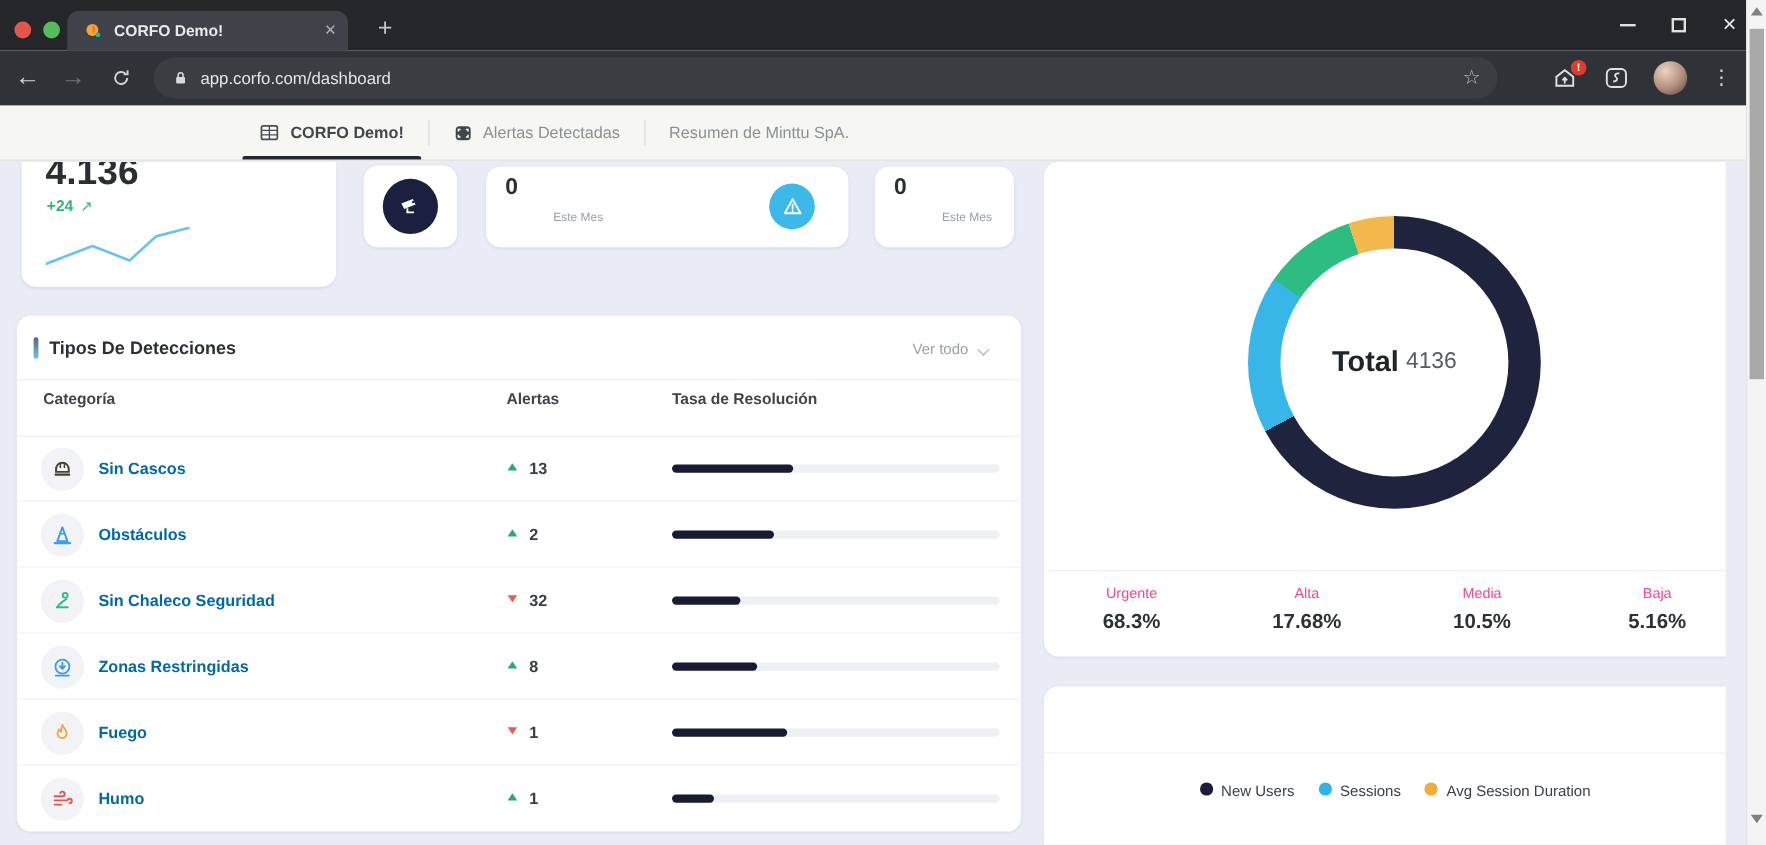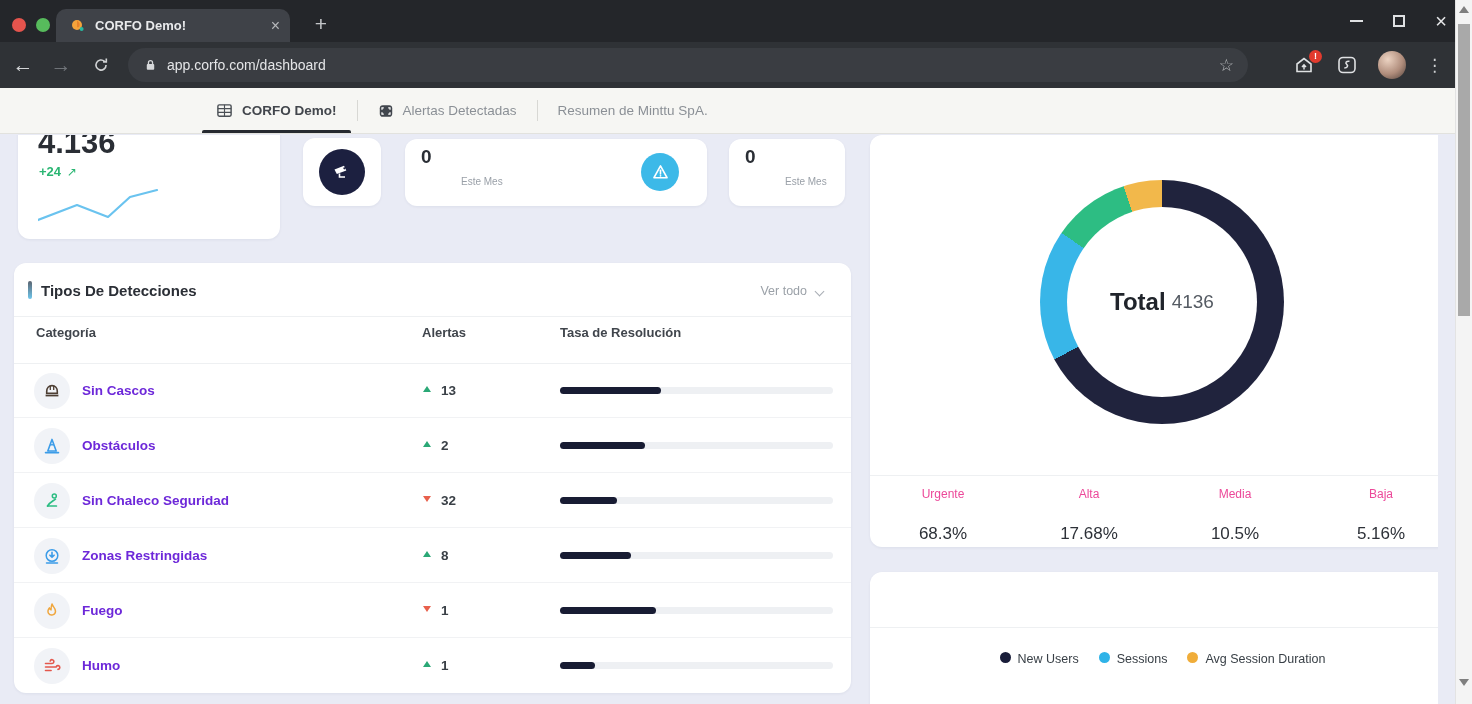--- a/index.html
+++ b/index.html
@@ -86,40 +86,40 @@
           border-bottom:1.6px solid #a8adb4; transform:rotate(45deg); }
   .hdiv { position:absolute; left:0; right:0; height:1px; background:#eef0f2; }
   .cols { position:absolute; left:0; top:62px; right:0; height:30px; font-size:13px; font-weight:bold; color:#40454c; }
   .colA { position:absolute; left:22px; }
   .colB { position:absolute; left:408px; }
   .colC { position:absolute; left:546px; }
   .trow { position:absolute; left:0; right:0; height:55px; border-bottom:1px solid #f1f2f4; }
   .trow.last { border-bottom:none; }
   .row-icon { position:absolute; left:20px; top:10px; width:36px; height:36px; border-radius:50%;
               background:#f1f3f7; display:flex; align-items:center; justify-content:center; }
-  .row-name { position:absolute; left:68px; top:20px; font-size:13.5px; font-weight:600; color:#6d28d9; }
+  .row-name { position:absolute; left:68px; top:20px; font-size:13.5px; font-weight:600; color:#0369a1; }
   .trend { position:absolute; left:409px; top:23px; width:0; height:0;
            border-left:4.5px solid transparent; border-right:4.5px solid transparent; }
   .trend.up { border-bottom:6.5px solid #2aa876; }
   .trend.down { border-top:6.5px solid #e8604c; }
   .row-count { position:absolute; left:427px; top:20px; font-size:13.5px; font-weight:bold; color:#3a4047; }
   .bar-track { position:absolute; left:546px; top:24px; width:273px; height:7px; border-radius:4px; background:#eef0f3; }
   .bar-fill { height:7px; border-radius:4px; background:#181c33; }
 
   
   .cardP { left:870px; top:0; width:585px; height:412px; }
   .donut { position:absolute; left:170px; top:45px; width:244px; height:244px; border-radius:50%; }
   .donut-hole { position:absolute; left:27px; top:27px; width:190px; height:190px; border-radius:50%;
                 background:#fff; display:flex; flex-direction:row; align-items:center; justify-content:center; gap:6px; }
   .donut-title { font-size:24px; font-weight:bold; color:#20242b; }
   .donut-value { font-size:19px; color:#555b63; }
   .statrow { position:absolute; left:0; top:352px; right:0; display:flex; }
   .statcell { width:146px; text-align:center; }
   .statlabel { font-size:12px; color:#ec4899;text-align:center; }
-  .statval { font-size:17px; font-weight:normal; color:#2d3138; margin-top:23px; }
+  .statval { font-size:17px; font-weight:bold; color:#2d3138; margin-top:7px; }
 
   
   .cardQ { left:870px; top:437px; width:585px; height:280px; }
   .legend { position:absolute; left:0; top:80px; right:0; display:flex; justify-content:center; gap:20px; }
   .legend-item { display:flex; align-items:flex-start; gap:7px; font-size:12.5px; color:#394047; }
   .ldot { width:11px; height:11px; border-radius:50%; }
 
   
   .scrollbar { position:absolute; right:0; top:0; width:17px; height:704px; background:#f4f4f4;
                border-left:1px solid #e3e3e3; }

